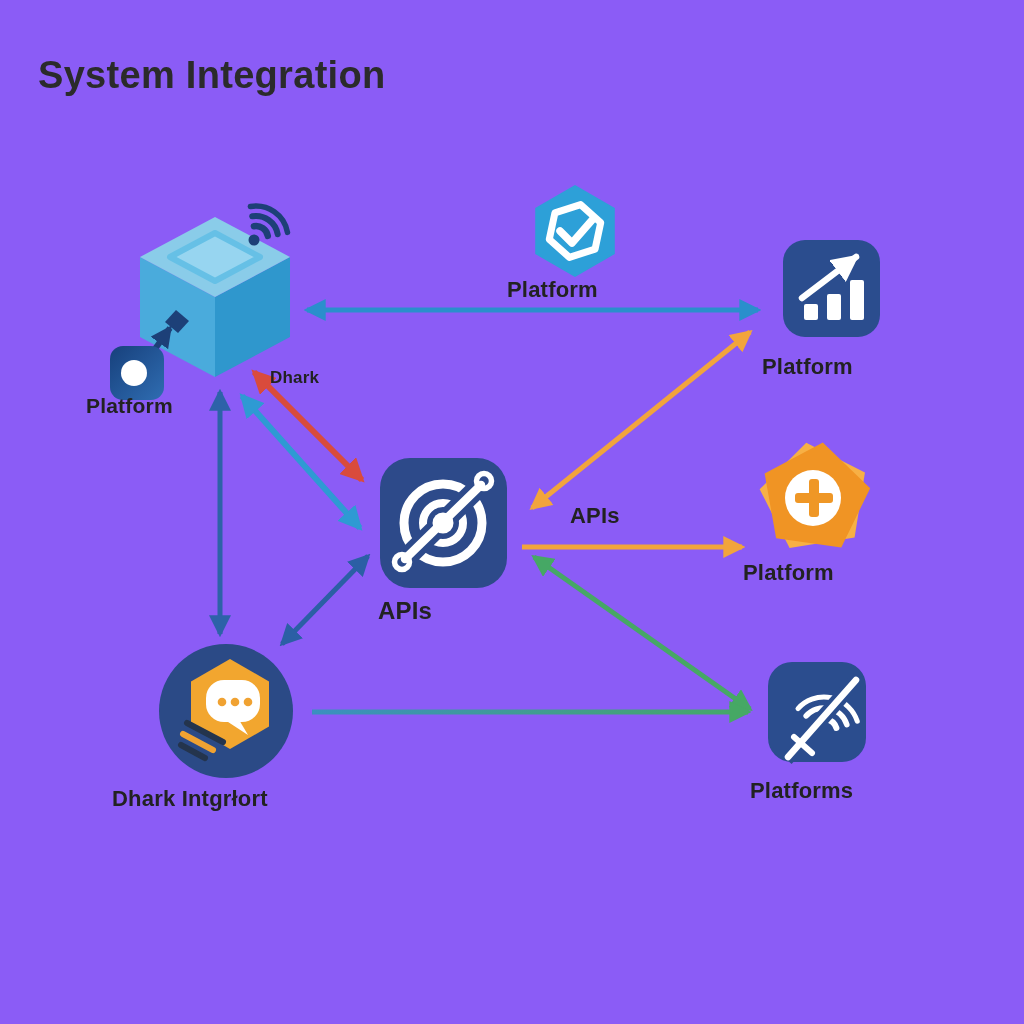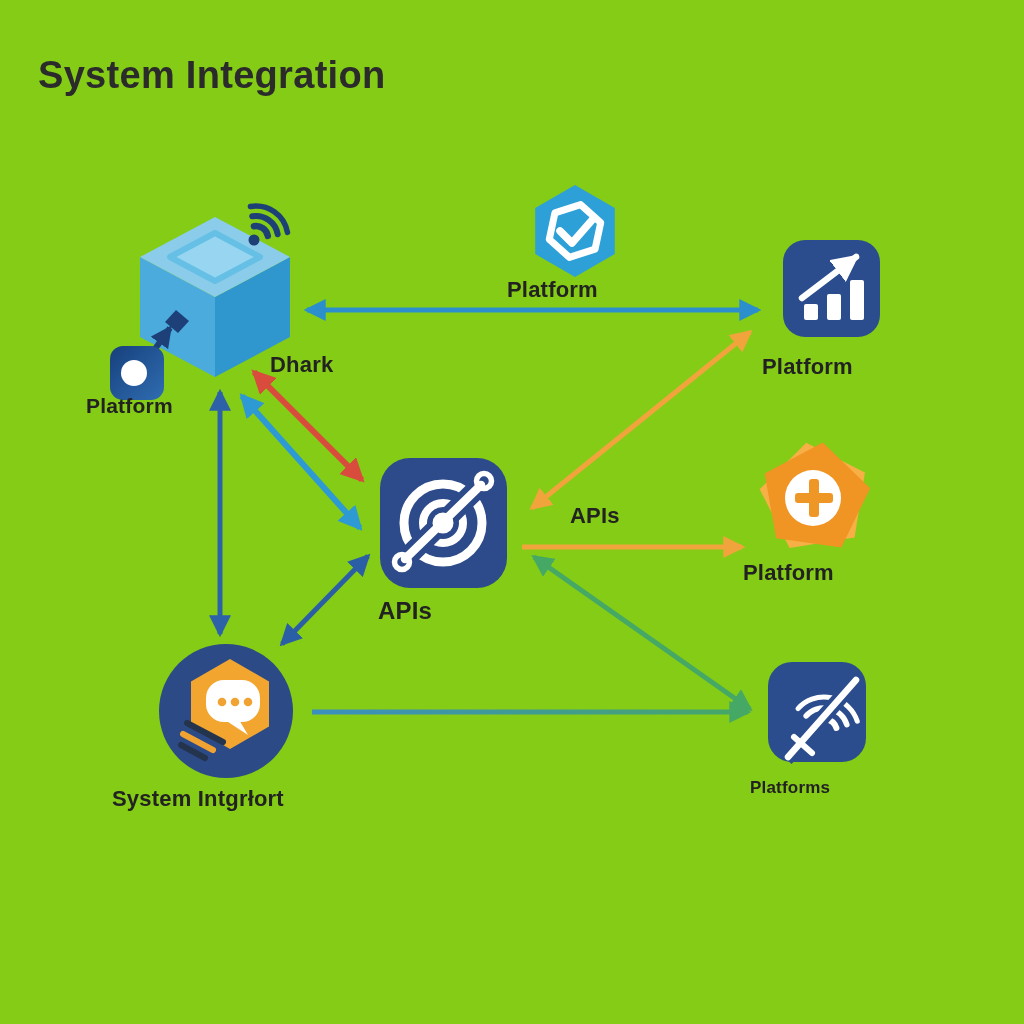--- a/index.html
+++ b/index.html
@@ -1,19 +1,19 @@
 <!DOCTYPE html>
 <html><head>
 <meta charset="utf-8">
 <style>
   html,body{margin:0;padding:0;}
   body{font-family:"Liberation Sans", sans-serif; background:#ffffff;}
   #canvas{
     position:relative; width:1024px; height:1024px;
-    background:#84cc16; overflow:hidden;
+    background:#8b5cf6; overflow:hidden;
   }
   .lbl{
     position:absolute; text-align:left; color:#222;
     font-weight:700; letter-spacing:.2px;
   }
   .title{
     position:absolute; left:38px; top:54px;
     font-size:38px; font-weight:700; color:#2b2b2b; letter-spacing:.3px;
   }
   svg{position:absolute; left:0; top:0;}
@@ -166,22 +166,22 @@
         <path d="M803.2 720 A24 24 0 0 1 844.8 720" stroke-width="5.5"></path>
         <path d="M793.7 714.5 A35 35 0 0 1 854.3 714.5" stroke-width="5"></path>
       </g>
       <line x1="786" y1="759" x2="858" y2="678" stroke="#2b4d8e" stroke-width="15"></line>
       <line x1="788" y1="757" x2="856" y2="680" stroke="#ffffff" stroke-width="6.5" stroke-linecap="round"></line>
       <line x1="794" y1="737" x2="812" y2="753" stroke="#ffffff" stroke-width="6" stroke-linecap="round"></line>
     </g>
   </svg>
 
   <div class="lbl" style="left:86px;  top:394px; width:140px; font-size:21px;">Platform</div>
-  <div class="lbl" style="left:270px; top:352px; width:90px;  font-size:22px;">Dhark</div>
+  <div class="lbl" style="left:270px; top:368px; width:90px;  font-size:17px;">Dhark</div>
   <div class="lbl" style="left:507px; top:277px; width:140px; font-size:22px;">Platform</div>
   <div class="lbl" style="left:762px; top:354px; width:140px; font-size:22px;">Platform</div>
   <div class="lbl" style="left:378px; top:597px; width:130px; font-size:24px;">APIs</div>
   <div class="lbl" style="left:570px; top:503px; width:140px; font-size:22px;">APIs</div>
   <div class="lbl" style="left:743px; top:560px; width:145px; font-size:22px;">Platform</div>
-  <div class="lbl" style="left:112px; top:786px; width:240px; font-size:22px;">System Intgrłort</div>
-  <div class="lbl" style="left:750px; top:778px; width:145px; font-size:17px;">Platforms</div>
+  <div class="lbl" style="left:112px; top:786px; width:240px; font-size:22px;">Dhark Intgrłort</div>
+  <div class="lbl" style="left:750px; top:778px; width:145px; font-size:22px;">Platforms</div>
 
 </div>
 
 </body></html>

